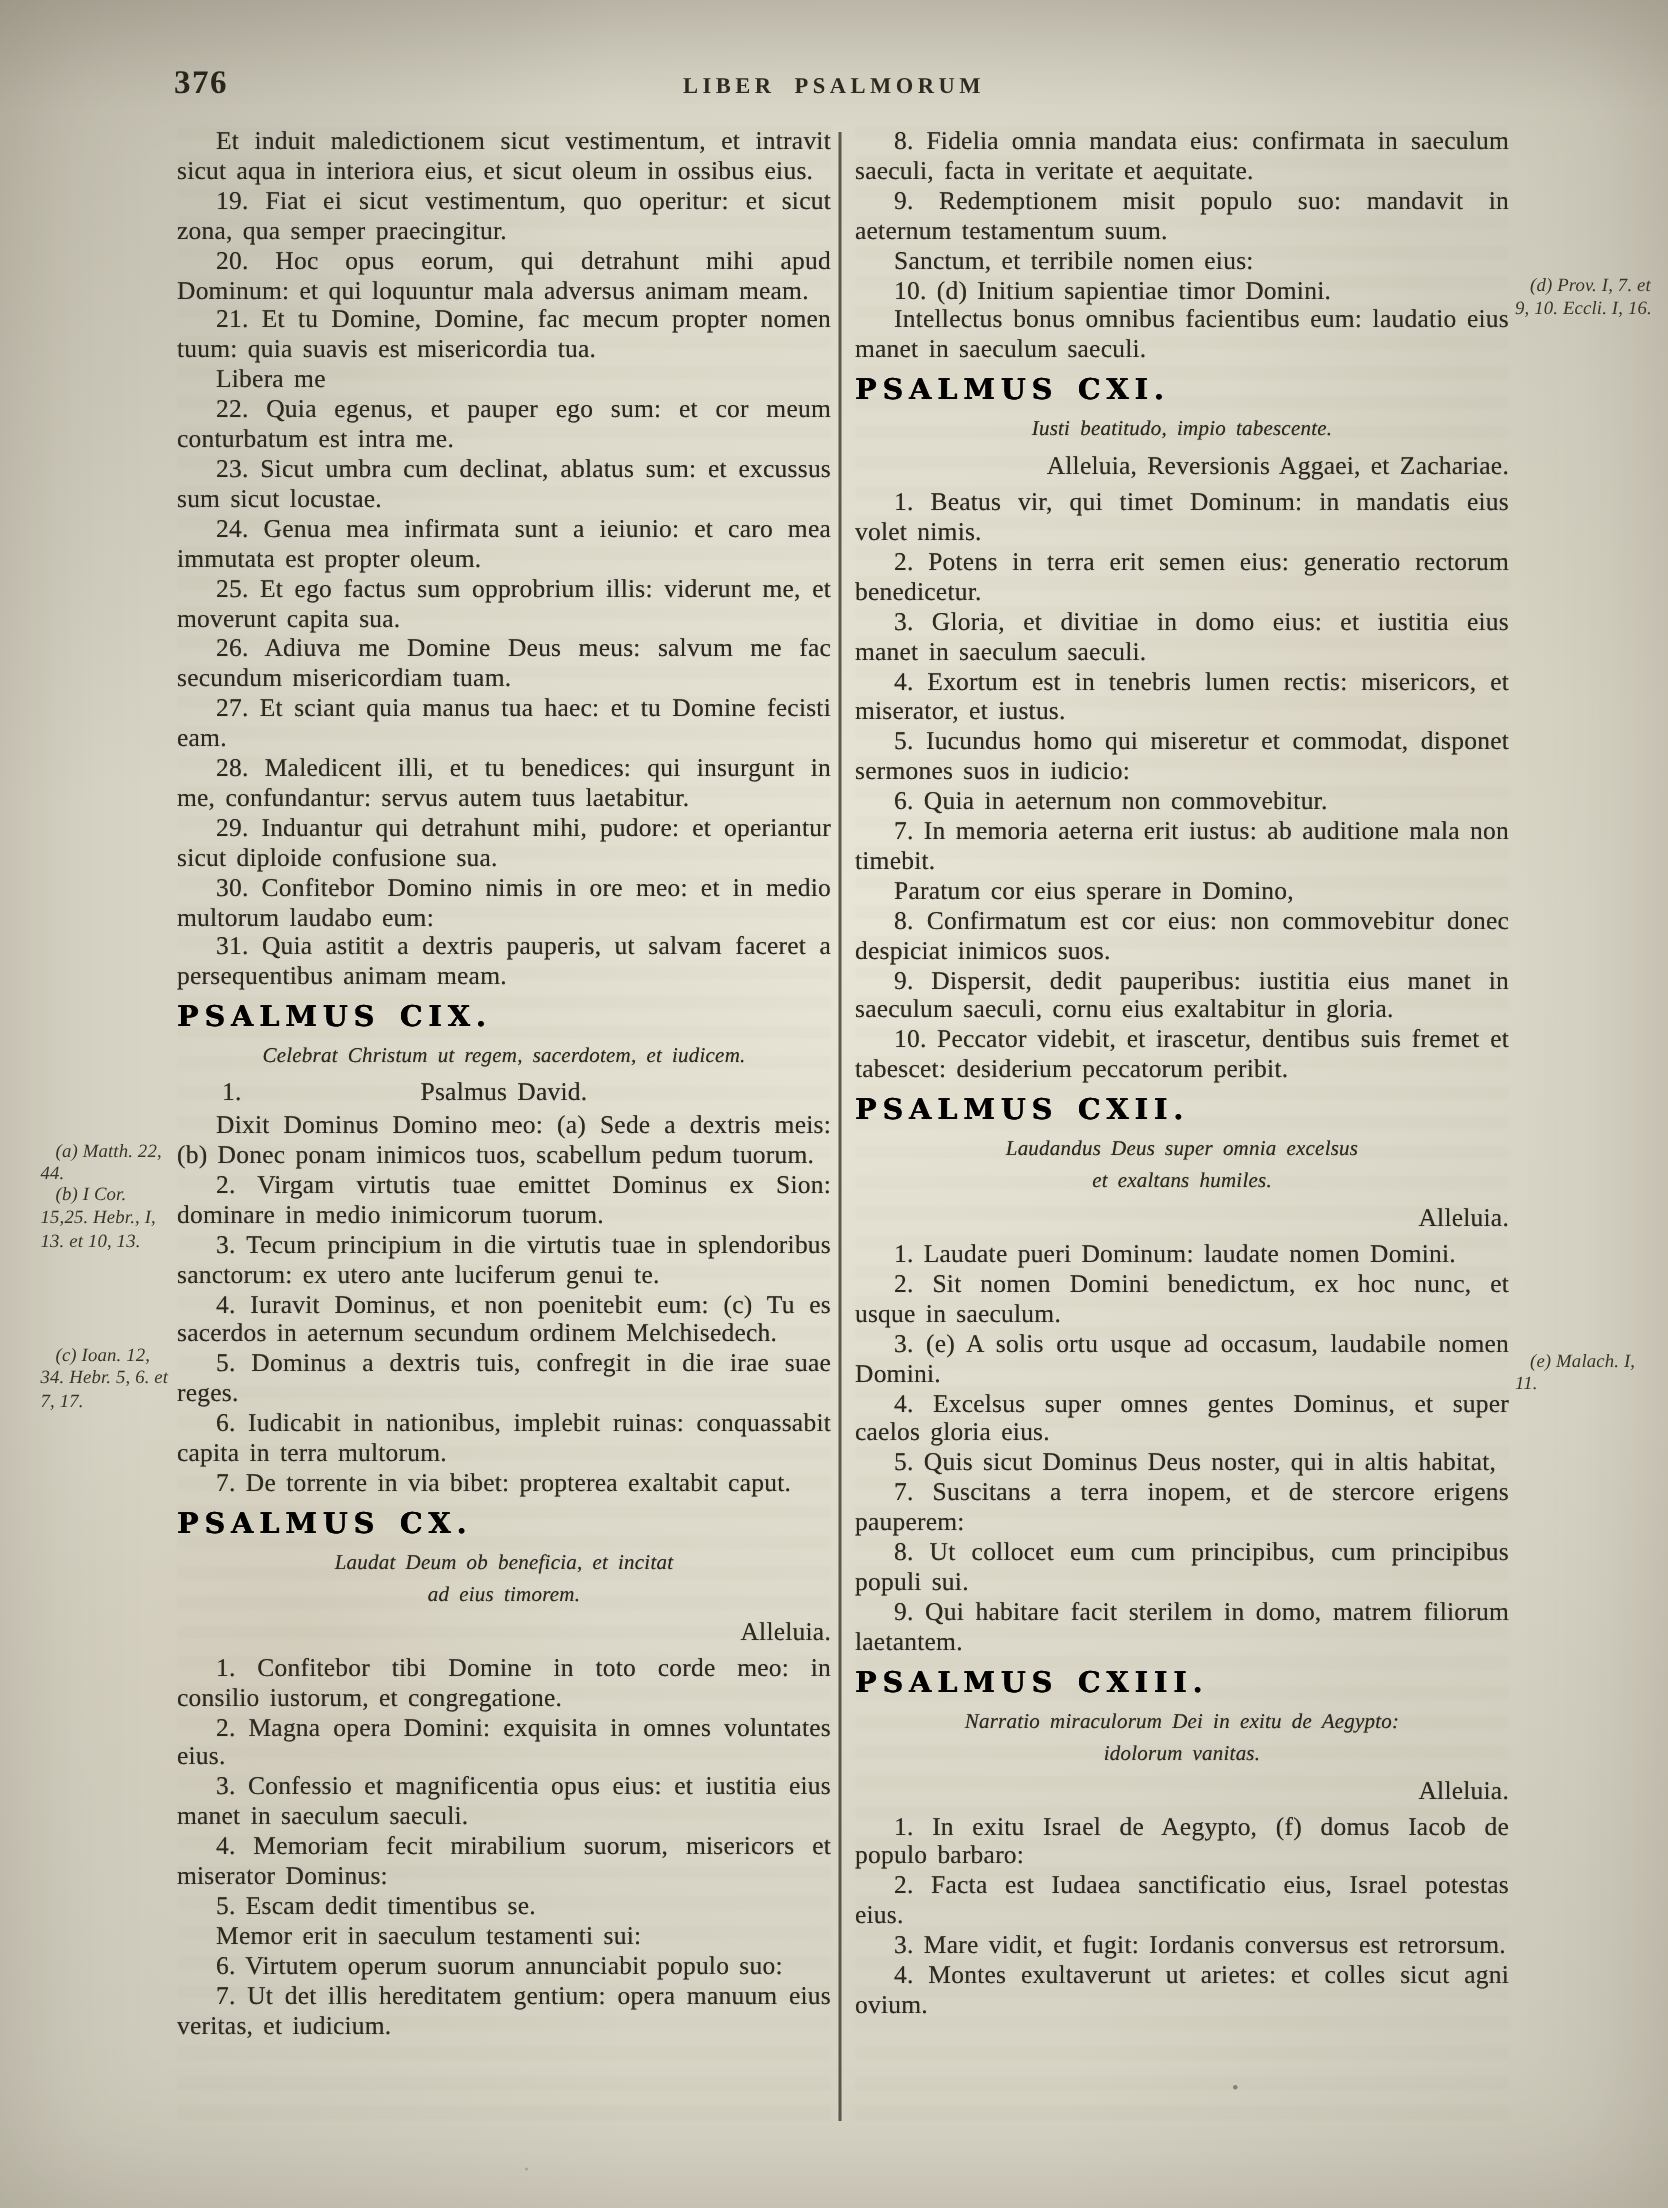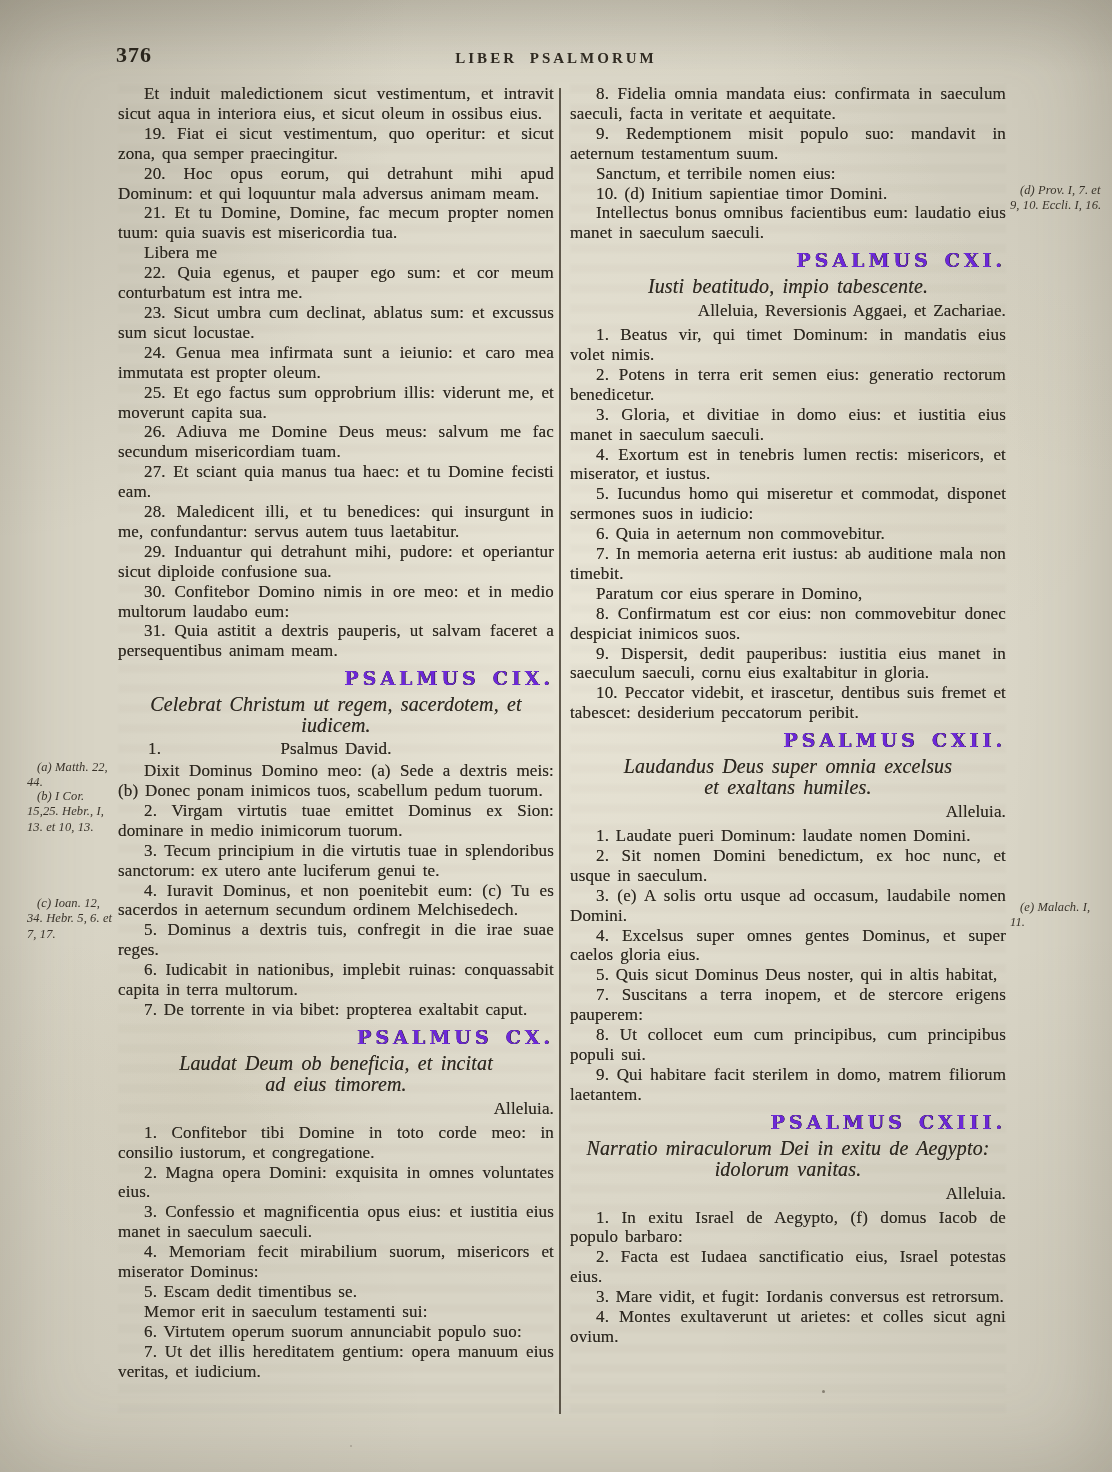--- a/index.html
+++ b/index.html
@@ -32,26 +32,26 @@
   .col{
     position:absolute;top:84px;width:436px;height:1356px;overflow:hidden;
     font-size:17px;line-height:19.9px;text-align:justify;
     word-spacing:2.4px;letter-spacing:.15px;
     text-shadow:0 0 .5px rgba(45,40,32,.6);
   }
   .col.left{left:118px}
   .col.right{left:570px}
   .col p.para{margin:0;text-indent:26px;}
   .psalm-heading{
-    margin:8px 0 5px;text-align:right;text-indent:0;
+    margin:8px 0 5px;text-align:left;text-indent:0;
     font-family:"DejaVu Serif",serif;font-size:19px;font-weight:bold;
-    letter-spacing:4px;color:#6d28d9;
+    letter-spacing:4px;color:#000000;
     text-shadow:.4px 0 0 #262118, 0 .3px 0 #262118;
   }
-  .psalm-subtitle{font-style:italic;text-align:center;text-indent:0;font-size:20px;line-height:21px;margin:0 0 3px;word-spacing:3px;}
+  .psalm-subtitle{font-style:italic;text-align:center;text-indent:0;font-size:14px;line-height:21px;margin:0 0 3px;word-spacing:3px;}
   .alleluia{text-align:right;text-indent:0;margin:4px 0;}
   .verse-title{position:relative;text-align:center;text-indent:0;margin:2px 0;}
   .verse-title-num{position:absolute;left:30px;}
   .margin-note{
     position:absolute;width:92px;font-size:12.5px;line-height:15.3px;
     font-style:italic;color:#39332a;text-align:left;letter-spacing:.1px;
     text-indent:10px;
   }
   .margin-note.ml{left:27px}
   .margin-note.mr{left:1010px}

